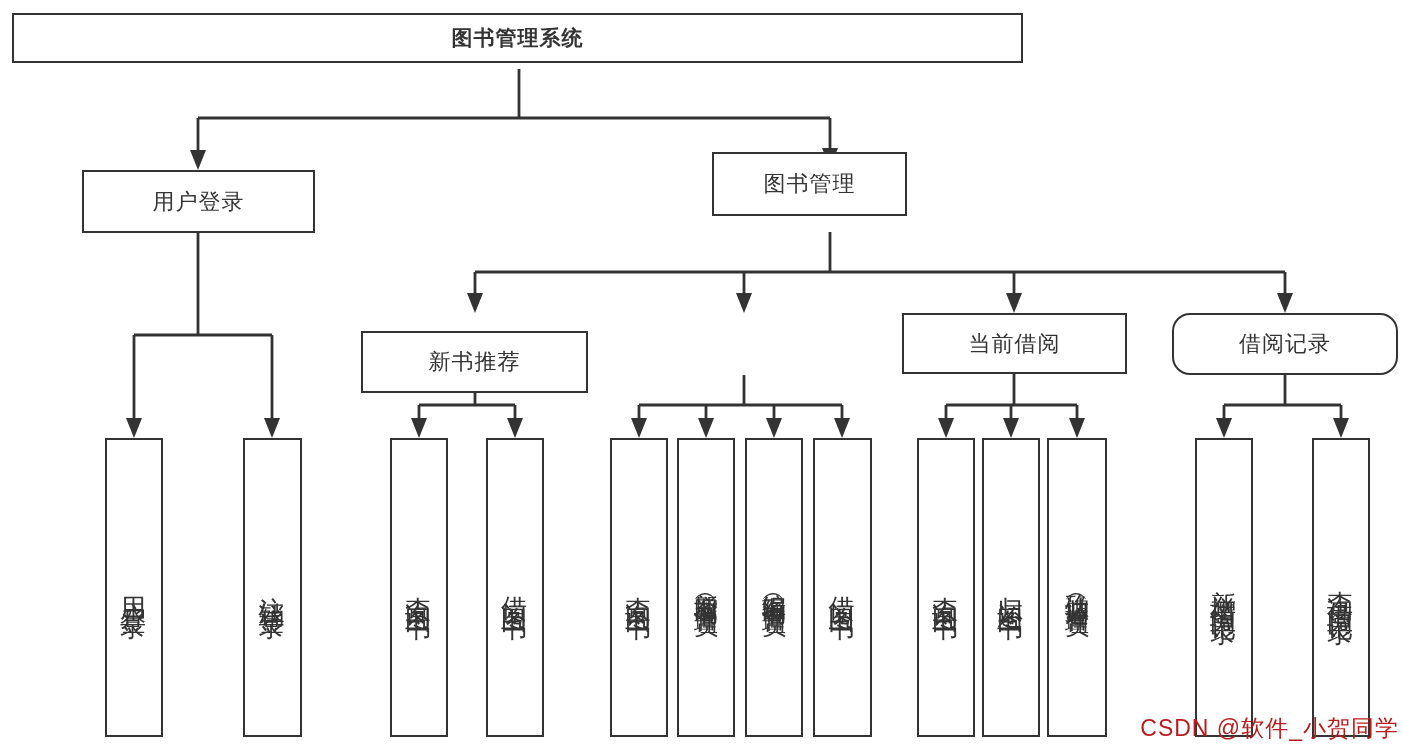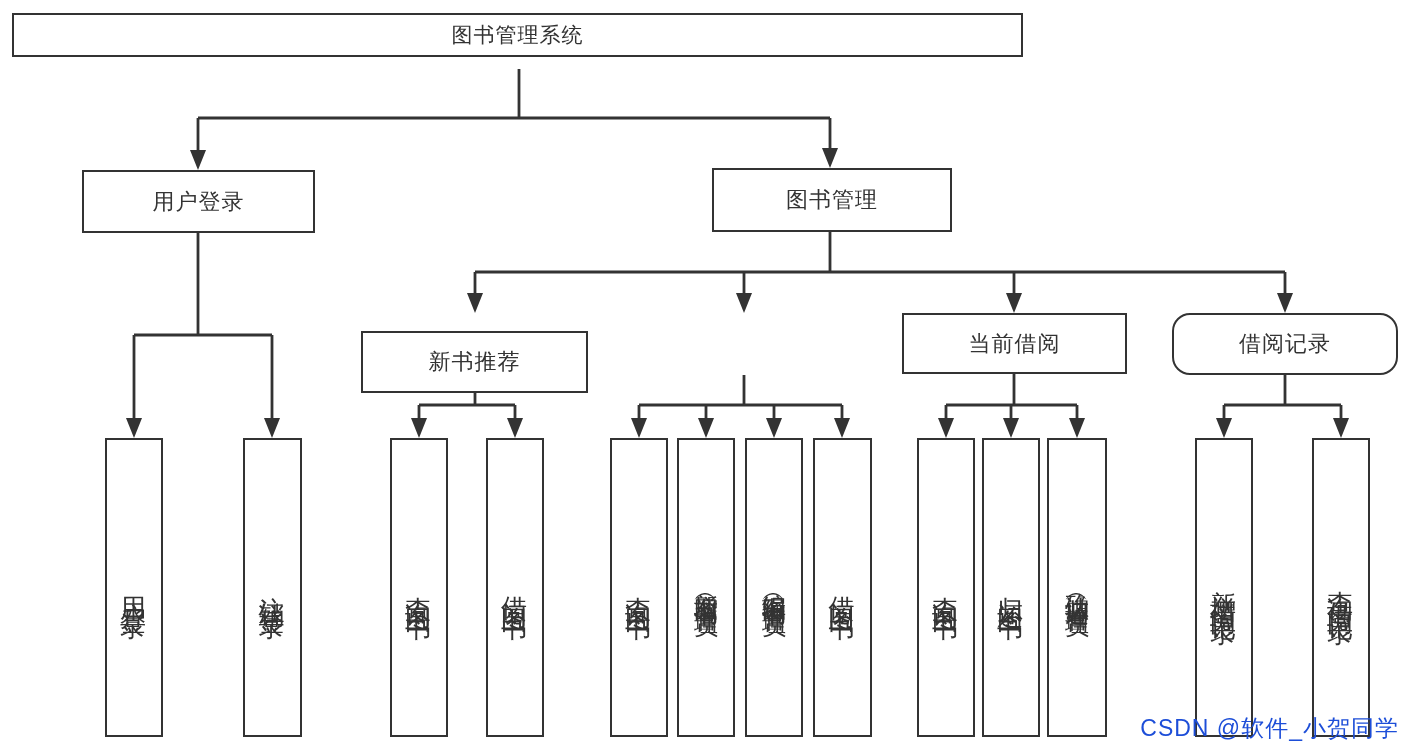--- a/index.html
+++ b/index.html
@@ -37,21 +37,21 @@
   }
   .leaf .lbl.long{
     font-size:24px;
     letter-spacing:3px;
   }
   #watermark{
     position:absolute;
     top:713px;
     right:6px;
     z-index:3;
-    color:#1d4ed8;
+    color:#b91c1c;
     font-size:23px;
     letter-spacing:1px;
     white-space:nowrap;
   }
 </style>
 </head>
 <body>
 
 <div id="stage">
 
@@ -117,28 +117,28 @@
       <polygon points="766,418 782,418 774,438"></polygon>
       <polygon points="834,418 850,418 842,438"></polygon>
       <polygon points="938,418 954,418 946,438"></polygon>
       <polygon points="1003,418 1019,418 1011,438"></polygon>
       <polygon points="1069,418 1085,418 1077,438"></polygon>
       <polygon points="1216,418 1232,418 1224,438"></polygon>
       <polygon points="1333,418 1349,418 1341,438"></polygon>
     </g>
   </svg>
 
-  <div class="node root" style="left:12px;top:13px;width:1011px;height:44px;">
+  <div class="node root" style="left:12px;top:13px;width:1011px;height:50px;font-weight:bold;">
     <span class="lbl">图书管理系统</span>
   </div>
 
   <div class="node" style="left:82px;top:170px;width:233px;height:63px;">
     <span class="lbl">用户登录</span>
   </div>
-  <div class="node" style="left:712px;top:168px;width:240px;height:64px;">
+  <div class="node" style="left:712px;top:152px;width:195px;height:64px;">
     <span class="lbl">图书管理</span>
   </div>
 
   <div class="node" style="left:361px;top:313px;width:227px;height:62px;margin-top:18px;">
     <span class="lbl">新书推荐</span>
   </div>
   <div class="node" style="left:902px;top:313px;width:225px;height:61px;">
     <span class="lbl">当前借阅</span>
   </div>
   <div class="node" style="left:1172px;top:313px;width:226px;height:62px;border-radius:18px;">

